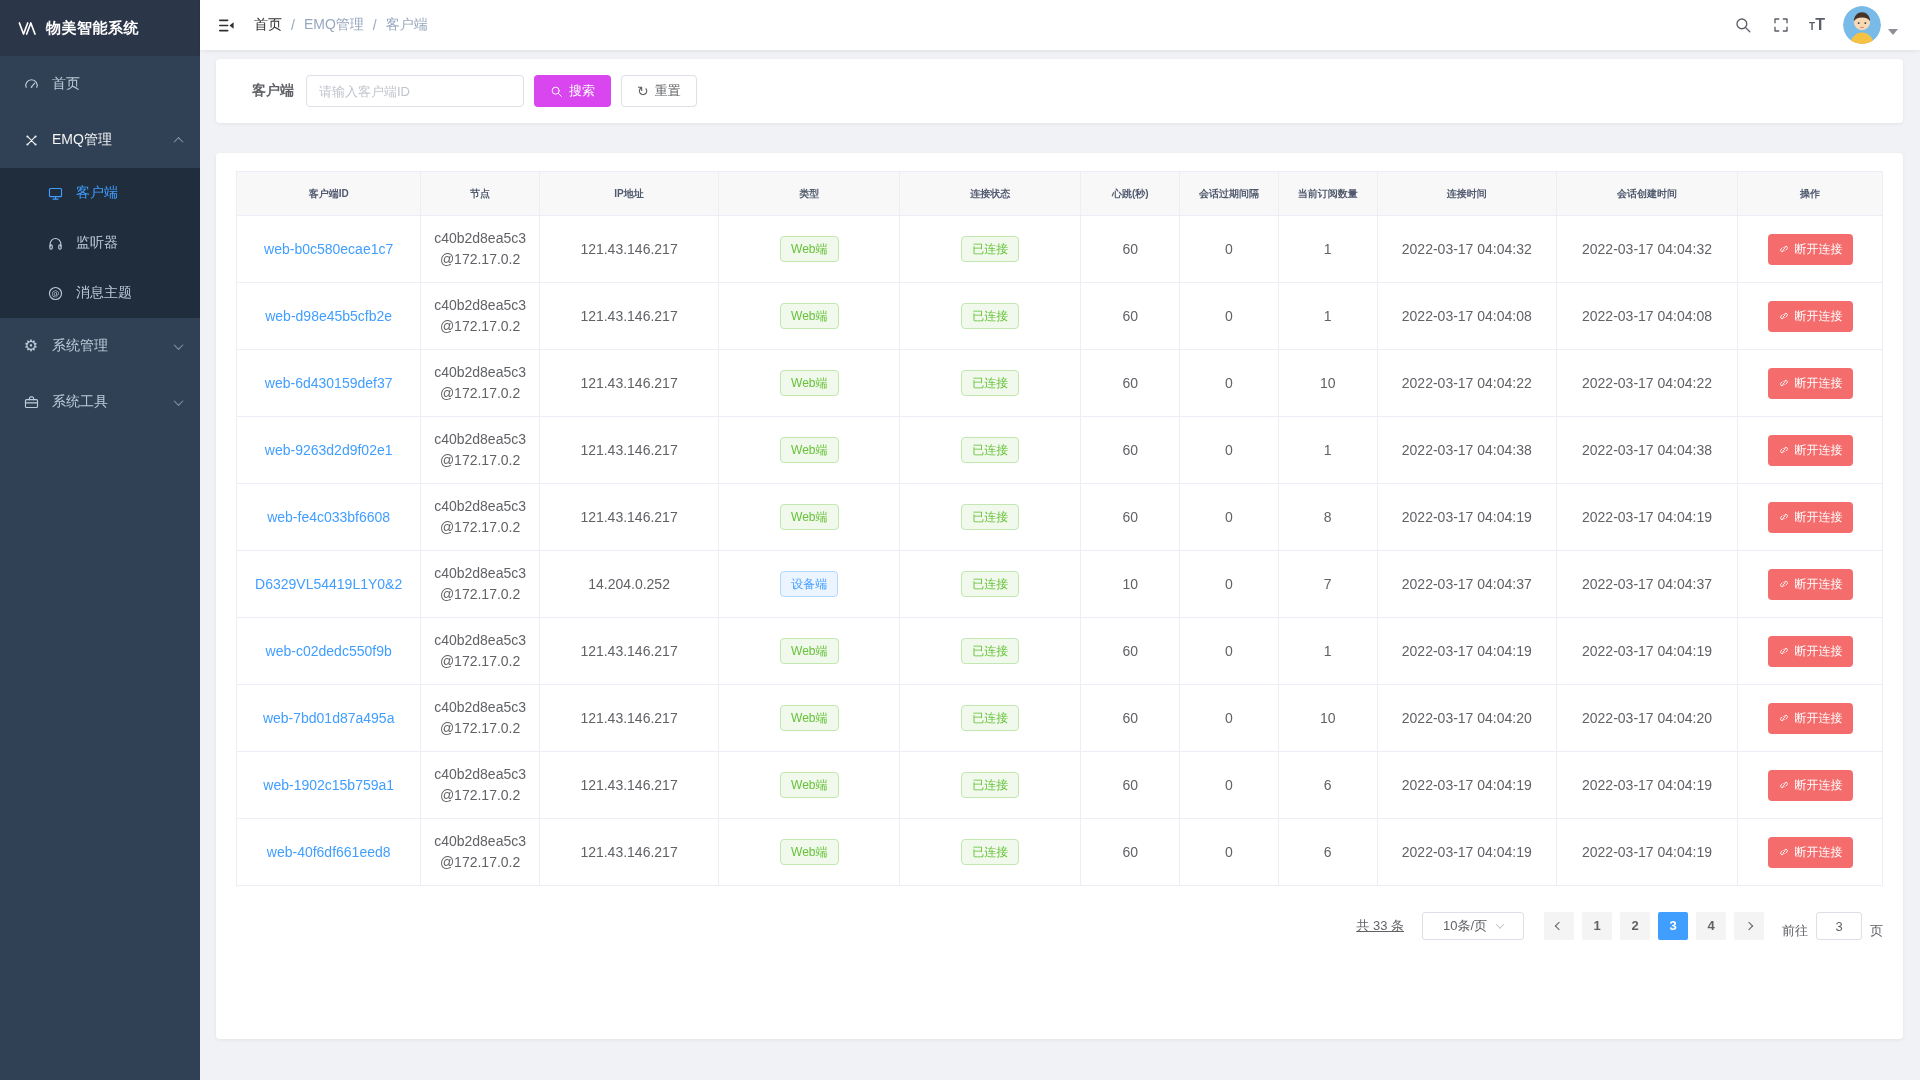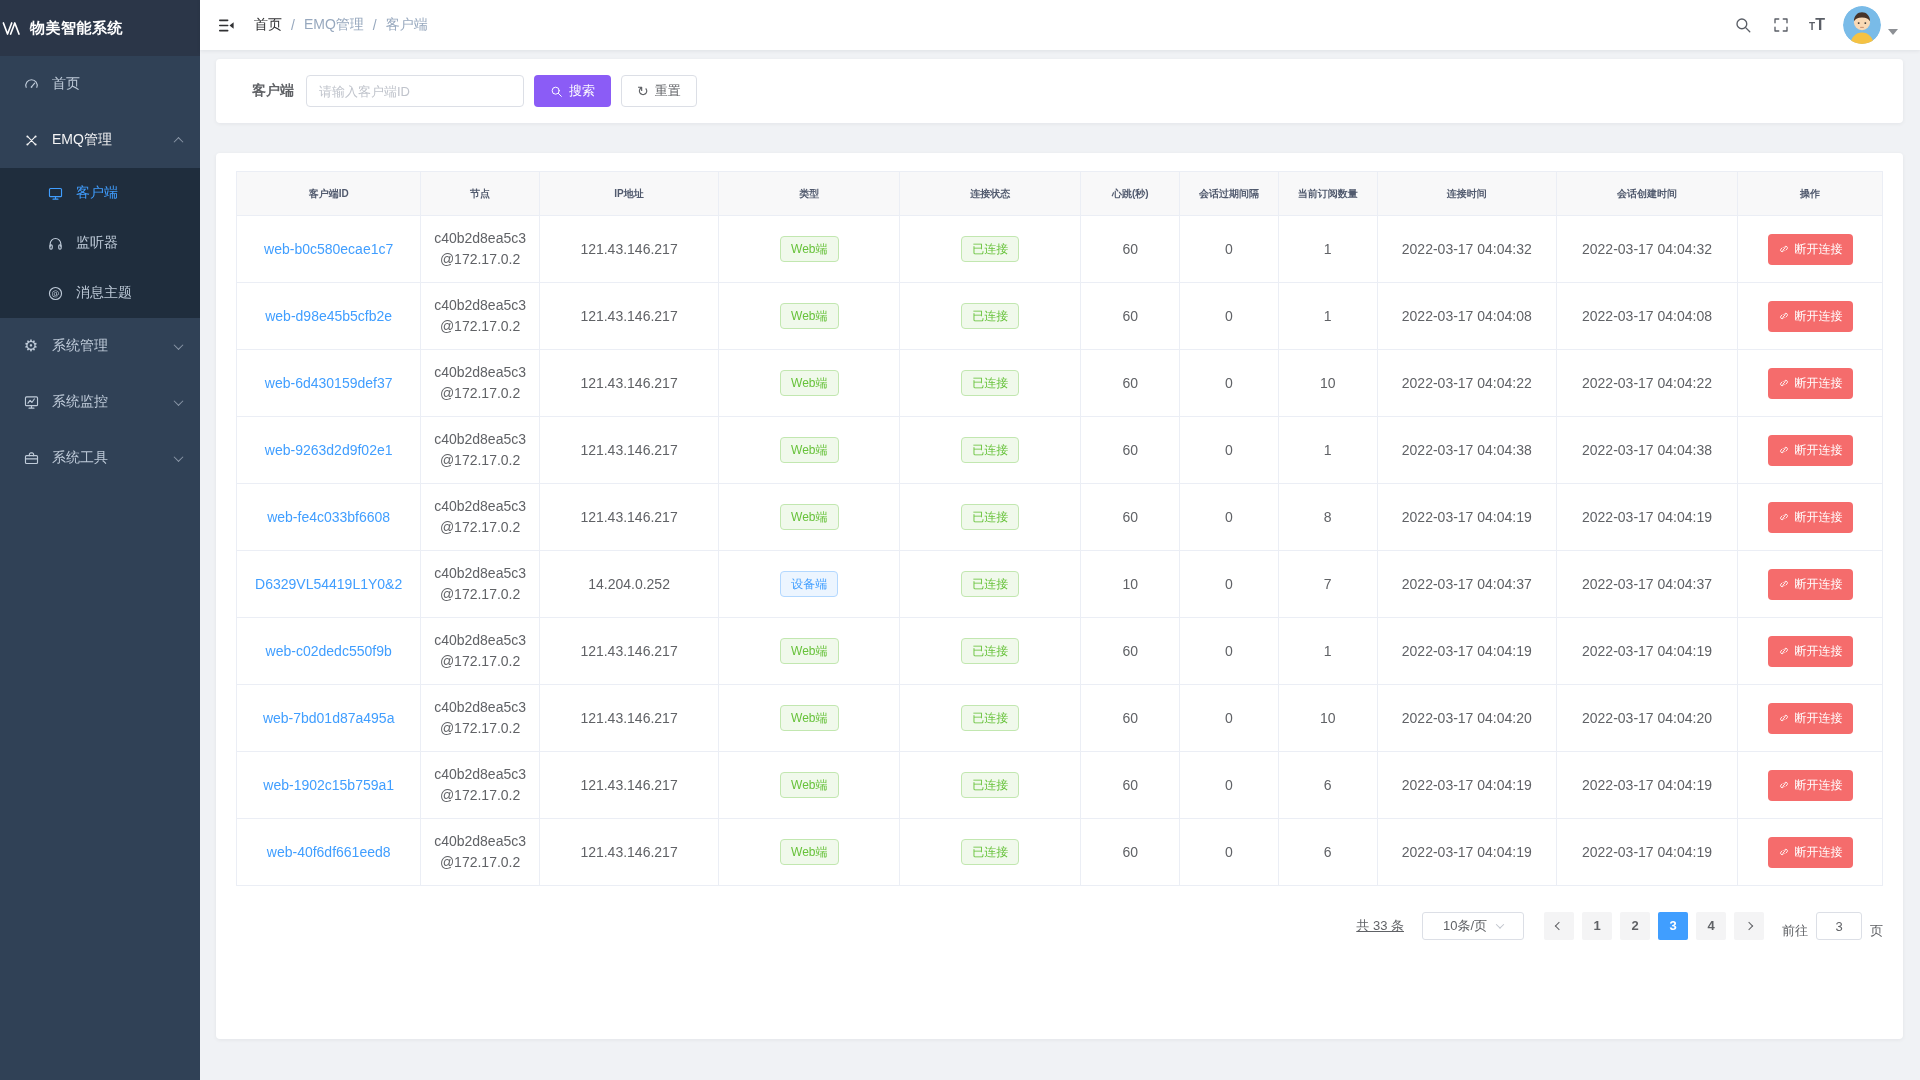--- a/index.html
+++ b/index.html
@@ -3,21 +3,21 @@
 <meta charset="utf-8">
 <style>
   * { box-sizing:border-box; margin:0; padding:0; }
   html,body { width:1920px; height:1080px; }
   body {
     font-family:"Liberation Sans","DejaVu Sans",sans-serif;
     background:#f0f2f5; display:flex; overflow:hidden; color:#606266;
   }
   
   .sidebar { width:200px; flex-shrink:0; background:#304156; color:#bfcbd9; display:flex; flex-direction:column; }
-  .logo { height:56px; background:#2b3648; display:flex; align-items:center; padding-left:2px; gap:10px; color:#fff; }
+  .logo { height:56px; background:#2b3648; display:flex; align-items:center; padding-left:18px; gap:10px; color:#fff; }
   .logo-title { font-size:15px; font-weight:bold; letter-spacing:.5px; }
   .menu { flex:1; overflow:hidden; }
   .menu-item { height:56px; display:flex; align-items:center; padding:0 18px 0 22px; font-size:14px; cursor:pointer; }
   .menu-item .label { margin-left:12px; }
   .menu-item .chev { margin-left:auto; color:#8a97a7; }
   .menu-item.parent-open { color:#f4f4f5; }
   .submenu { background:#1f2d3d; }
   .submenu .menu-item { height:50px; padding-left:46px; }
   .submenu .menu-item.active { color:#409eff; }
   .micon { width:18px; height:18px; flex-shrink:0; display:inline-flex; align-items:center; justify-content:center; }
@@ -48,21 +48,21 @@
   .caret-down { width:0; height:0; border-left:5px solid transparent; border-right:5px solid transparent; border-top:6px solid #8d9095; margin-top:14px; }
   
   .content { flex:1; padding:9px 17px 0 16px; overflow:hidden; }
   .card { background:#fff; border-radius:4px; box-shadow:0 1px 4px rgba(0,21,41,.06); }
   .search-card { height:64px; display:flex; align-items:center; padding:0 24px 0 36px; margin-bottom:30px; }
   .search-label { font-size:14px; font-weight:bold; color:#606266; margin-right:12px; }
   .search-input { width:218px; height:32px; border:1px solid #dcdfe6; border-radius:4px; padding:0 12px; font-size:13px; color:#606266; outline:none; font-family:inherit; }
   .search-input::placeholder { color:#c0c4cc; }
   .btn { height:32px; border-radius:4px; font-size:13px; display:inline-flex; align-items:center; gap:6px; padding:0 15px; cursor:pointer; border:1px solid transparent; font-family:inherit; }
   .btn svg { width:13px; height:13px; fill:none; stroke:currentColor; stroke-width:1.8; stroke-linecap:round; }
-  .btn-primary { background:#8b5cf6; color:#fff; margin-left:10px; }
+  .btn-primary { background:#d946ef; color:#fff; margin-left:10px; }
   .btn-plain { background:#fff; color:#606266; border-color:#dcdfe6; margin-left:10px; }
   .btn-plain .uicon { font-size:14px; }
   .table-card { height:886px; padding:18px 20px; display:flex; flex-direction:column; }
   table { width:100%; border-collapse:collapse; table-layout:fixed; }
   th,td { border:1px solid #ebeef5; text-align:center; vertical-align:middle; }
   th { height:44px; background:#f8f8f9; color:#515a6e; font-size:10px; font-weight:bold; }
   td { height:67px; font-size:14px; color:#606266; line-height:1.5; padding:4px 6px; }
   .link { color:#409eff; text-decoration:none; cursor:pointer; }
   .tag { display:inline-block; font-size:12px; line-height:1; padding:6px 10px; border-radius:4px; border:1px solid; }
   .tag.success { color:#67c23a; background:#f0f9eb; border-color:#c2e7b0; }
@@ -151,31 +151,20 @@
         <span class="label">消息主题</span>
       </div>
     </div>
 
     <div class="menu-item">
       <span class="micon uicon">⚙</span>
       <span class="label">系统管理</span>
       <span class="chev down"></span>
     </div>
 
-    <div class="menu-item">
-      <span class="micon">
-        <svg viewBox="0 0 24 24">
-            <rect x="3.5" y="4" width="17" height="12.5" rx="1.5"></rect>
-            <path d="M7 13l3-4 2.5 3 3.5-5"></path>
-            <path d="M12 16.5V20M8.5 20h7"></path>
-          </svg>
-      </span>
-      <span class="label">系统监控</span>
-      <span class="chev down"></span>
-    </div>
 
     <div class="menu-item">
       <span class="micon">
         <svg viewBox="0 0 24 24">
             <rect x="3.5" y="8" width="17" height="11" rx="1.5"></rect>
             <path d="M9 8V6.2A2.2 2.2 0 0 1 11.2 4h1.6A2.2 2.2 0 0 1 15 6.2V8"></path>
             <path d="M3.5 12.5h17"></path>
           </svg>
       </span>
       <span class="label">系统工具</span>

